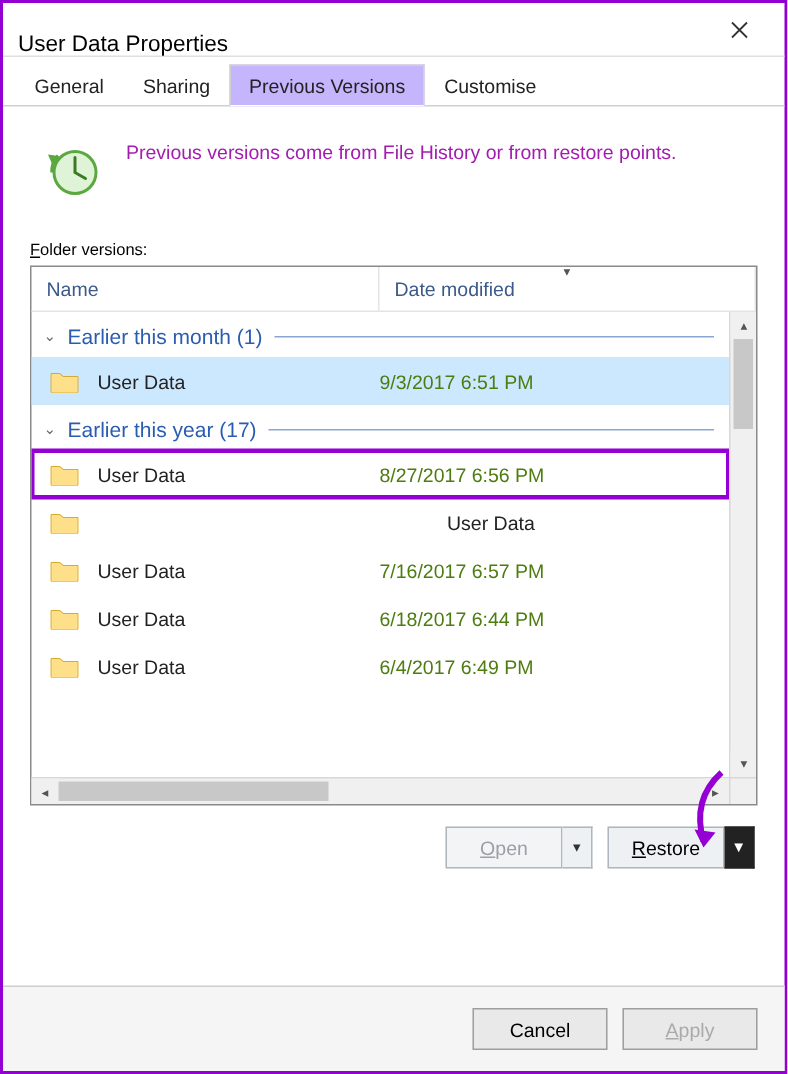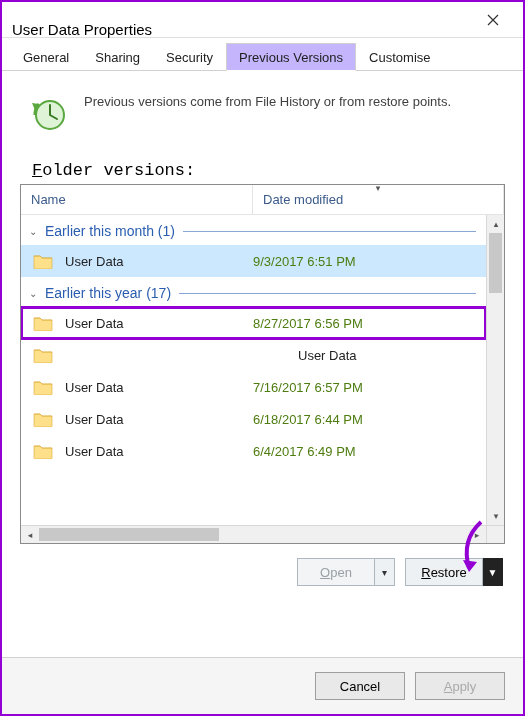--- a/index.html
+++ b/index.html
@@ -61,25 +61,24 @@
   padding: 12px 18px 8px 18px;
   display: flex;
   flex-direction: column;
 }
 .info-row {
   display: flex;
   gap: 14px;
   padding: 10px 6px 20px 6px;
 }
 .info-icon { width: 44px; height: 44px; flex-shrink: 0; }
-.info-text { font-size: 13px; line-height: 1.4; color: #404040; }
+.info-text { font-size: 13px; line-height: 1.4; color: #a21caf; }
 .label-versions {
-  font-size: 17px;
-  margin: 4px 0 4px 12px;
-  font-family: Liberation Mono, monospace;
+  font-size: 11px;
+  margin: 4px 0 4px 0;
 }
 .label-versions .u { text-decoration: underline; }
 .list-frame {
   border: 1px solid #8a8a8a;
   height: 360px;
   display: flex;
   flex-direction: column;
   position: relative;
   background: #fff;
 }
@@ -255,21 +254,20 @@
     <div class="close">
       <svg width="12" height="12" viewBox="0 0 12 12">
           <path d="M1 1 L11 11 M11 1 L1 11" stroke="#333" stroke-width="1.2" fill="none"></path>
         </svg>
     </div>
   </div>
 
   <div class="tabs">
     <div class="tab">General</div>
     <div class="tab">Sharing</div>
-    <div class="tab">Security</div>
     <div class="tab active">Previous Versions</div>
     <div class="tab">Customise</div>
   </div>
 
   <div class="body">
 
     <div class="info-row">
       <div class="info-icon">
         <svg width="44" height="44" viewBox="0 0 44 44">
           <circle cx="24" cy="22" r="14" fill="#dff3d6" stroke="#5aa83f" stroke-width="2"></circle>

